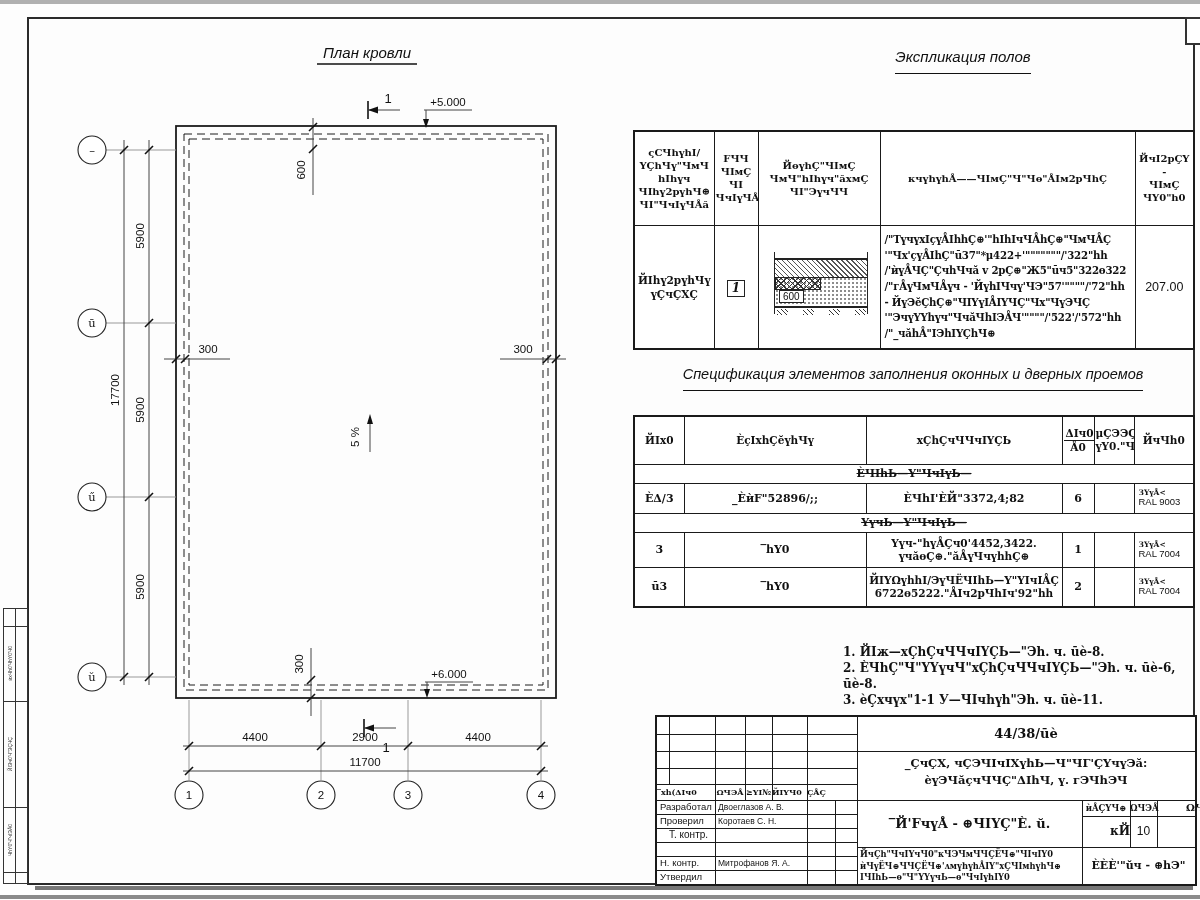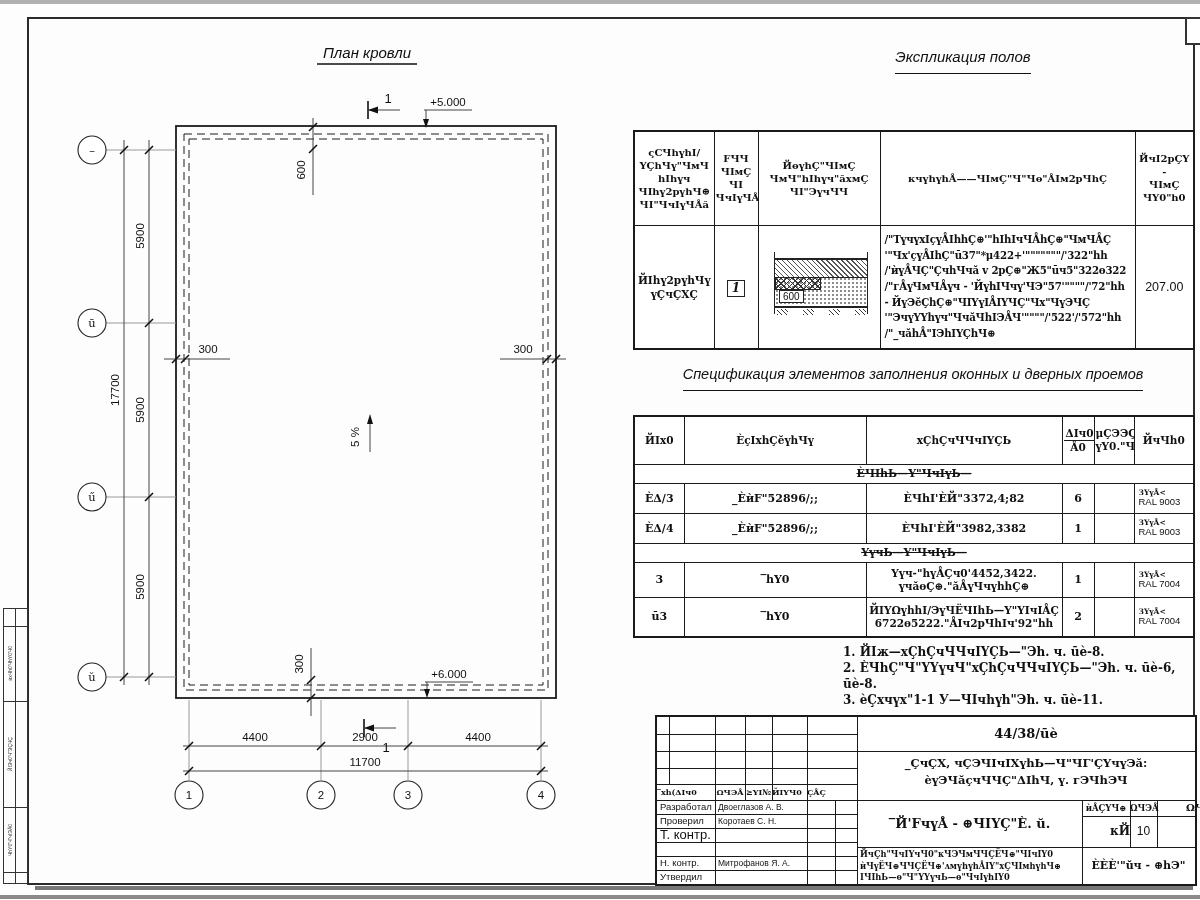--- a/index.html
+++ b/index.html
@@ -340,33 +340,20 @@
     <td>
           <div>ÈЧһI'ÈЙ"3372,4;82</div>
         </td>
     <td>6</td>
     <td></td>
     <td class="note">
       <div class="l1">ЗҮүÅ&lt;</div>
           <div class="l2">RAL 9003</div>
     </td>
   </tr>
-  <tr style="height:30px">
-    <td>ÈΔ/4</td>
-    <td>_ÈѝF"52896/;;</td>
-    <td>
-          <div>ÈЧһI'ÈЙ"3982,3382</div>
-        </td>
-    <td>1</td>
-    <td></td>
-    <td class="note">
-      <div class="l1">ЗҮүÅ&lt;</div>
-          <div class="l2">RAL 9003</div>
-    </td>
-  </tr>
   <tr style="height:19px">
     <td colspan="6" class="grp">ҮүчЬ—Ү"ЧчIүЬ—</td>
   </tr>
   <tr style="height:35px">
     <td>3</td>
     <td>‾һY0</td>
     <td style="font-size:10.5px">
       <div>Үүч-"һүÅÇч0'4452,3422.</div>
           <div>үчăөÇ⊕."ăÅүЧчүһһÇ⊕</div>
     </td>
@@ -427,21 +414,21 @@
   <i class="h" style="left:425px;width:113px;top:99px"></i>
 
   <div class="tbc mj" style="left:0;top:67px;width:58px;height:16px;line-height:16px;font-size:8px;text-align:left">‾хһ(ΔIч0</div>
   <div class="tbc mj" style="left:58px;top:67px;width:30px;height:16px;line-height:16px;font-size:8px;text-align:center">ΩЧЭÅ</div>
   <div class="tbc mj" style="left:88px;top:67px;width:27px;height:16px;line-height:16px;font-size:8px;text-align:center">≥YI№</div>
   <div class="tbc mj" style="left:115px;top:67px;width:35px;height:16px;line-height:16px;font-size:8px;text-align:left">ЙIYЧ0</div>
   <div class="tbc mj" style="left:150px;top:67px;width:50px;height:16px;line-height:16px;font-size:8px;">ÇÅÇ</div>
 
   <div class="tbc" style="left:3px;top:83px;width:55px;height:14px;line-height:14px;font-size:9.5px">Разработал</div>
   <div class="tbc" style="left:3px;top:97px;width:55px;height:14px;line-height:14px;font-size:9.5px">Проверил</div>
-  <div class="tbc" style="left:3px;top:111px;width:55px;height:14px;line-height:14px;font-size:13px">Т. контр.</div>
+  <div class="tbc" style="left:12px;top:111px;width:55px;height:14px;line-height:14px;font-size:10px">Т. контр.</div>
   <div class="tbc" style="left:3px;top:125px;width:55px;height:14px;line-height:14px;font-size:9.5px"></div>
   <div class="tbc" style="left:3px;top:139px;width:55px;height:14px;line-height:14px;font-size:9.5px">Н. контр.</div>
   <div class="tbc" style="left:3px;top:153px;width:55px;height:14px;line-height:14px;font-size:9.5px">Утвердил</div>
   <div class="tbc" style="left:61px;top:83px;width:88px;height:14px;line-height:14px;font-size:8.5px">Двоеглазов А. В.</div>
   <div class="tbc" style="left:61px;top:97px;width:88px;height:14px;line-height:14px;font-size:8.5px">Коротаев С. Н.</div>
   <div class="tbc" style="left:61px;top:111px;width:88px;height:14px;line-height:14px;font-size:8.5px"></div>
   <div class="tbc" style="left:61px;top:125px;width:88px;height:14px;line-height:14px;font-size:8.5px"></div>
   <div class="tbc" style="left:61px;top:139px;width:88px;height:14px;line-height:14px;font-size:8.5px">Митрофанов Я. А.</div>
   <div class="tbc" style="left:61px;top:153px;width:88px;height:14px;line-height:14px;font-size:8.5px"></div>
 

